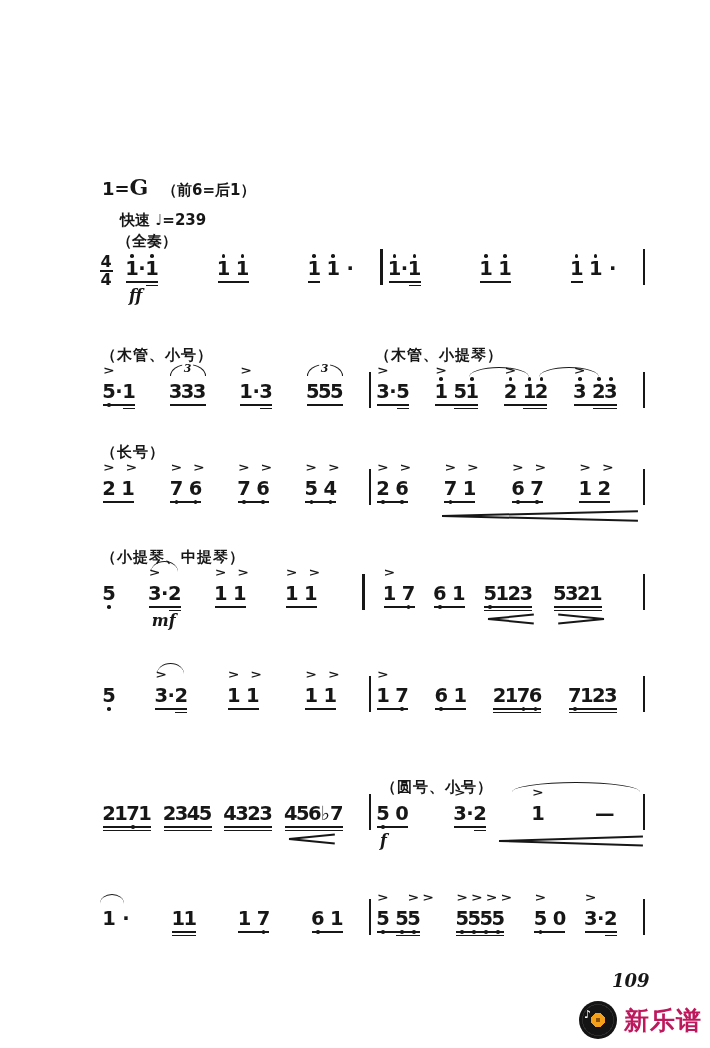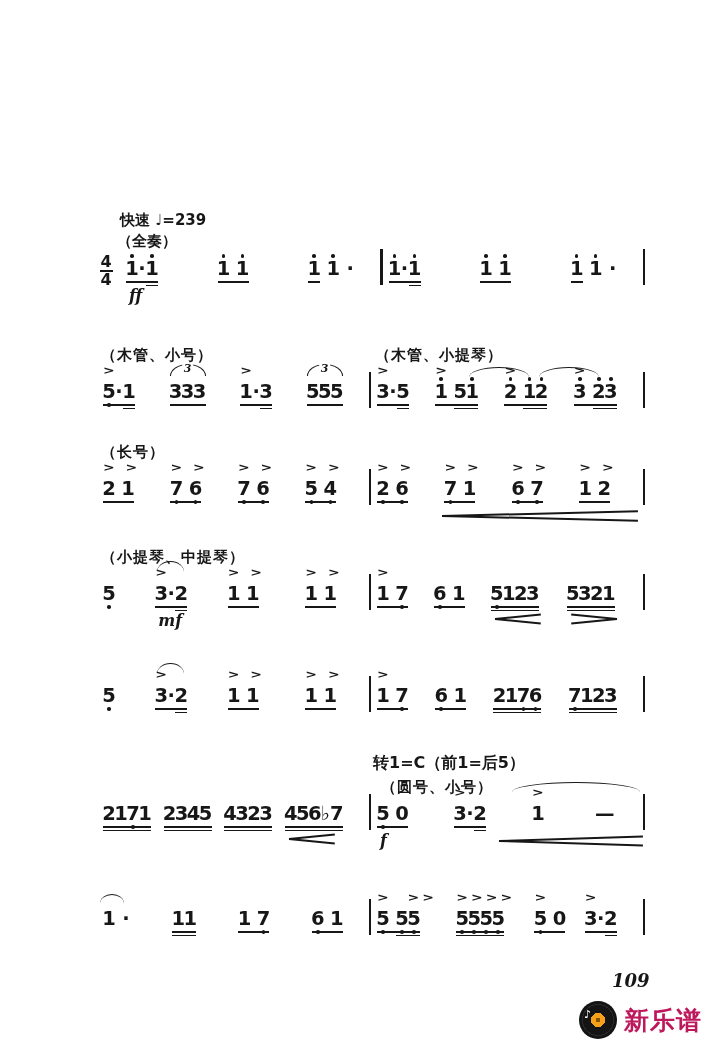--- a/index.html
+++ b/index.html
@@ -50,20 +50,24 @@
   .logo{position:absolute;right:8px;top:1001px;display:flex;align-items:center;gap:7px}
   .disc{width:38px;height:38px;border-radius:50%;position:relative;flex:0 0 auto;
         background:radial-gradient(circle,#8a5200 0 2.5px,#f5a01a 2.5px 7px,#141414 7px 15px,#2a2a2a 15px 16px,#141414 16px 100%)}
   .notes{position:absolute;left:5px;top:8px;color:#fff;font-size:11px;line-height:11px}
   .logotext{font-size:25px;font-weight:700;letter-spacing:1px;color:#be185d}
 </style>
 </head>
 <body>
 
 <div class="page">
+  <div class="keyline">
+    <span class="k1">1=</span><span class="kG">G</span>
+    <span class="knote">（前6=后1）</span>
+  </div>
   <div class="tempo">
     <span>快速</span>
     <span>♩=239</span>
   </div>
   <div class="tutti">（全奏）</div>
 
   <div id="score">
       <div class="system" style="top: 235px;">
         <div class="ts">
           <div class="tsn">4</div>
@@ -798,21 +802,21 @@
                   <div class="odrow"></div>
                 </div>
                 <div class="bl l1"></div>
               </div>
             </div>
             <div class="belowrow"></div>
           </div>
         </div>
         <div class="barline"></div>
       </div>
-      <div class="system" style="top: 560px;">
+      <div class="system" style="top: 560px; gap: 13px;">
         <div class="measure">
           <div class="mlabel">（小提琴、中提琴）</div>
           <div class="grp">
             <div class="above"></div>
             <div class="segs">
               <div class="seg">
                 <div class="ch" style="width: 12px;">
                   <div class="odrow"></div>
                   <div class="dg">5</div>
                   <div class="odrow">
@@ -1396,21 +1400,20 @@
             <div class="belowrow">
               <div class="hpin">
                 <div class="hl" style="transform-origin: left center; transform: rotate(-5.5deg);"></div>
                 <div class="hl" style="transform-origin: left center; transform: rotate(5.5deg);"></div>
               </div>
             </div>
           </div>
         </div>
         <div class="barline"></div>
         <div class="measure">
-          <div class="mkey">转1=C（前1=后5）</div>
           <div class="mlabel sub">（圆号、小号）</div>
           <div class="tie" style="left: 52%; width: 47%; top: 2px;"></div>
           <div class="hpm" style="left: 47%; width: 53%; top: 54px;">
             <div class="hl" style="transform-origin: left center; transform: rotate(-1.8deg);"></div>
             <div class="hl" style="transform-origin: left center; transform: rotate(1.8deg);"></div>
           </div>
           <div class="grp">
             <div class="above"></div>
             <div class="segs">
               <div class="seg">

